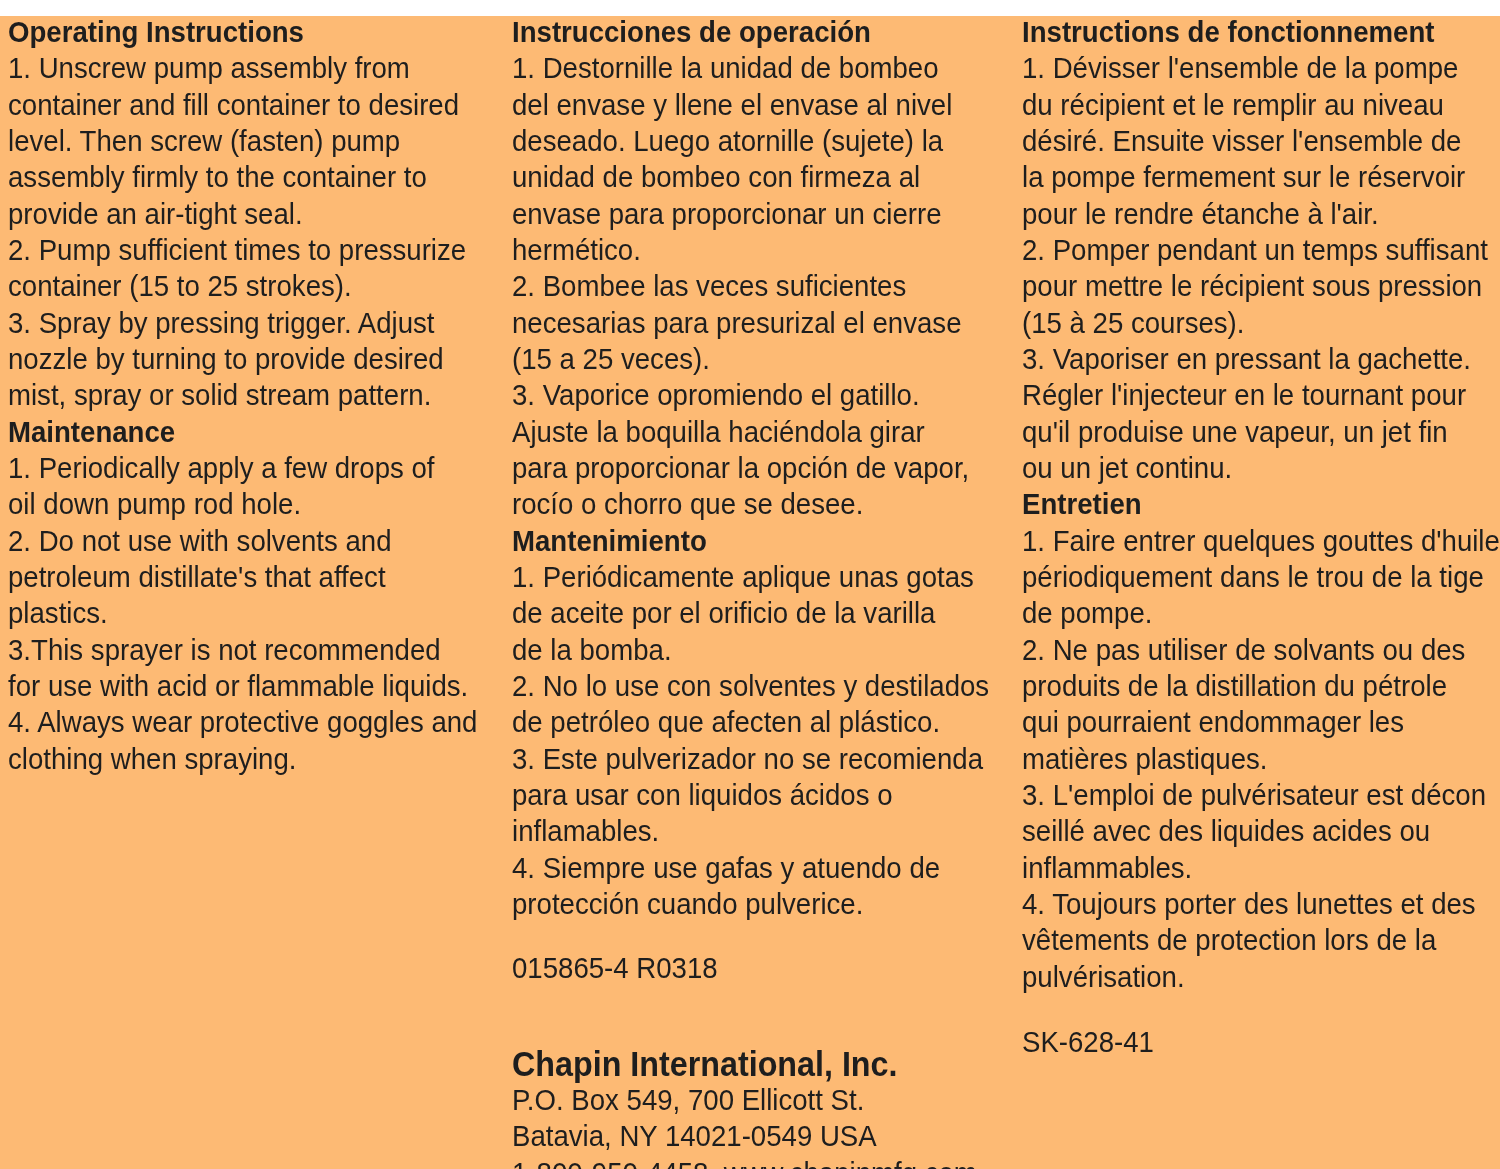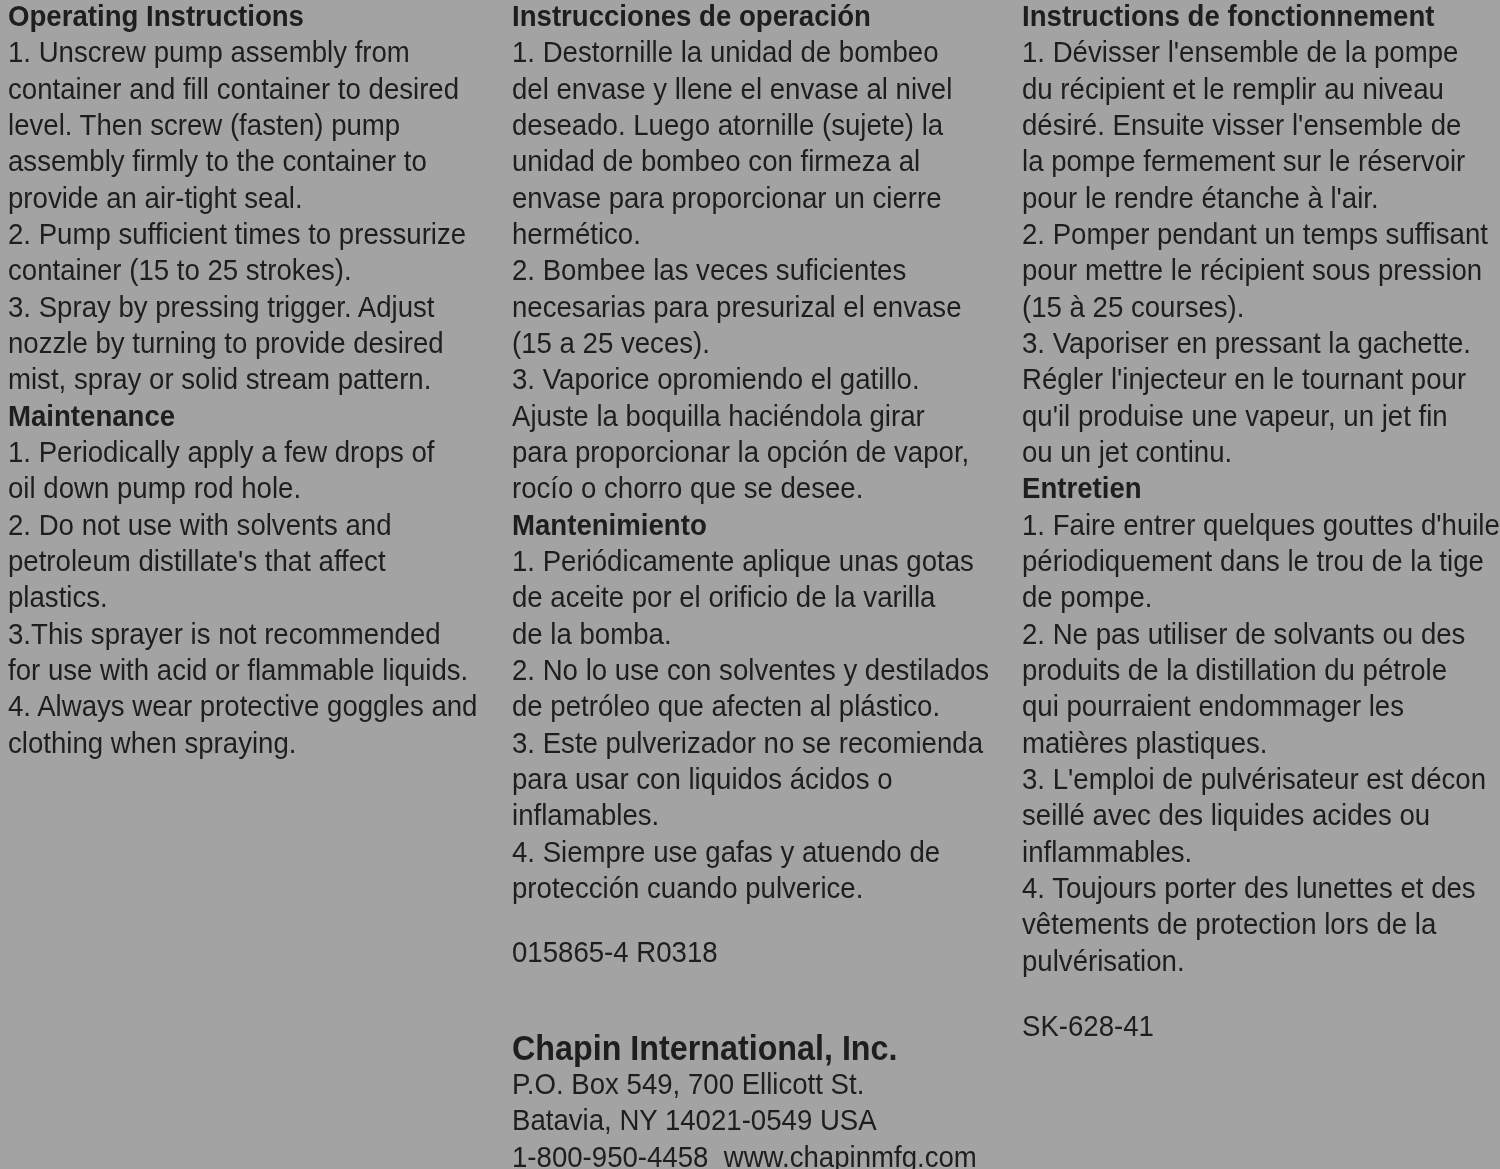--- a/index.html
+++ b/index.html
@@ -8,21 +8,22 @@
     width: 1500px;
     height: 1169px;
     position: relative;
     overflow: hidden;
     font-family: "Liberation Sans", "DejaVu Sans", sans-serif;
     color: #1e1e1e;
   }
   .sheet {
     position: absolute;
     inset: 0;
-    background: #a3a3a3;
+    background: #fdba74;
+    margin-top: 16px;
   }
   
   .col {
     position: absolute;
     top: -2px;
     width: 600px;
     transform: scaleX(0.92);
     transform-origin: 0 0;
     font-size: 30px;
     line-height: 36.33px;

